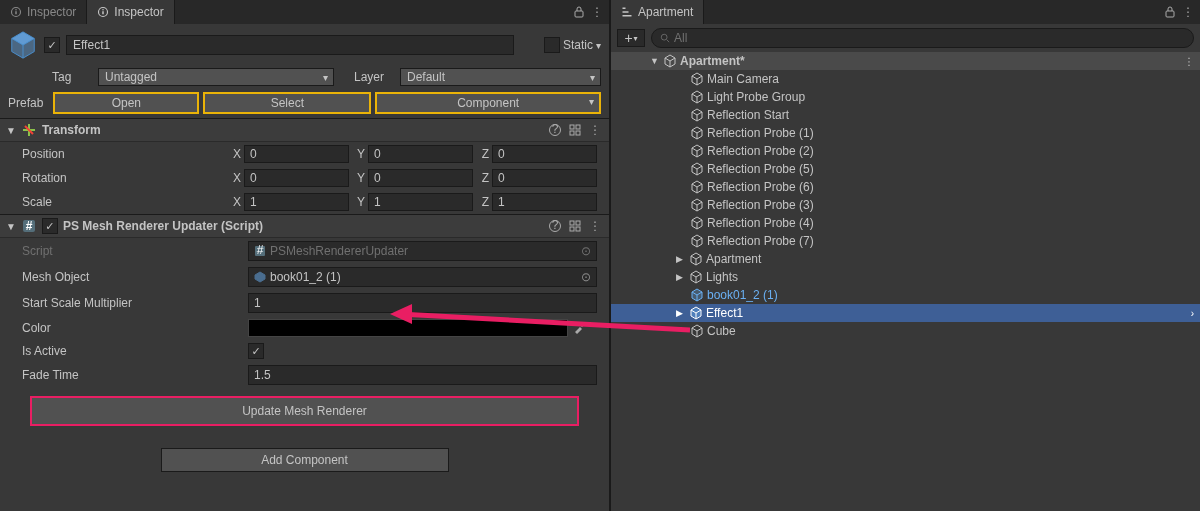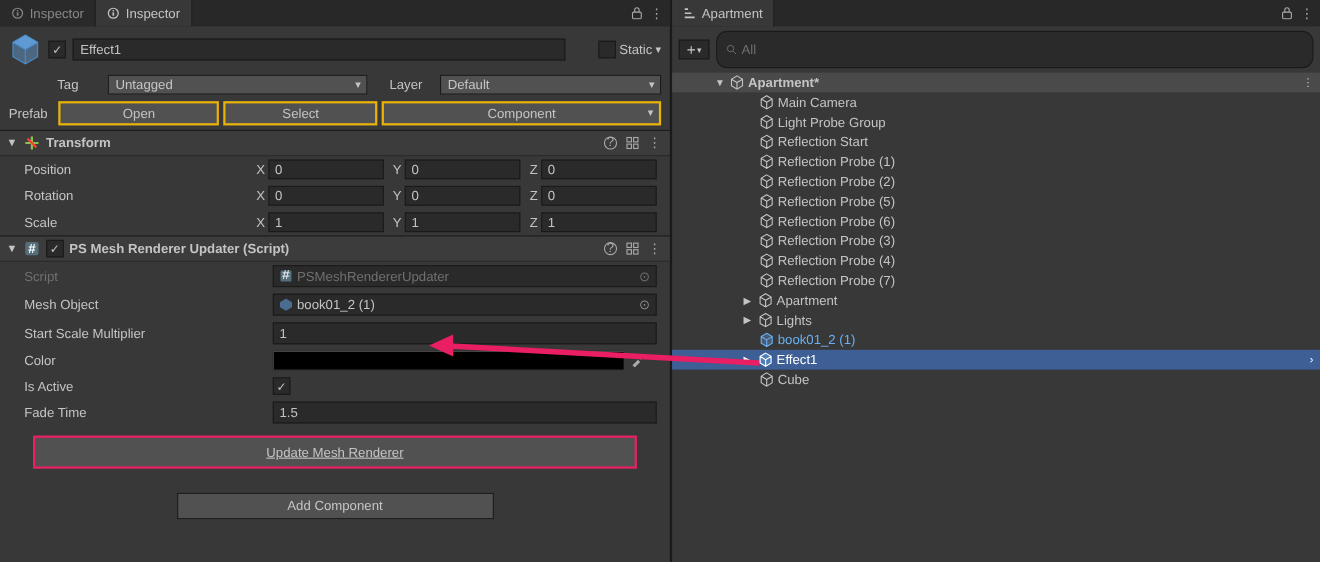--- a/index.html
+++ b/index.html
@@ -38,27 +38,27 @@
 .vec-field { display: flex; align-items: center; gap: 3px; }
 .vec-label { width: 10px; text-align: right; }
 .vec-input { width: 105px; background: #2a2a2a; border: 1px solid #1a1a1a; padding: 2px 5px; color: #c4c4c4; height: 18px; }
 .field-input { flex: 1; background: #2a2a2a; border: 1px solid #1a1a1a; padding: 2px 5px; color: #c4c4c4; height: 20px; }
 .obj-field { flex: 1; background: #2a2a2a; border: 1px solid #1a1a1a; padding: 2px 5px; display: flex; align-items: center; gap: 4px; position: relative; height: 20px; }
 .obj-field::after { content: '⊙'; position: absolute; right: 5px; color: #888; }
 .color-field { flex: 1; height: 18px; background: #000; border: 1px solid #444; position: relative; }
 .color-picker-icon { position: absolute; right: -18px; top: 2px; color: #aaa; }
 .script-field { flex: 1; background: #2a2a2a; border: 1px solid #1a1a1a; padding: 2px 5px; display: flex; align-items: center; gap: 4px; color: #707070; position: relative; height: 20px; }
 .script-field::after { content: '⊙'; position: absolute; right: 5px; color: #707070; }
-.update-btn-row { padding: 8px 30px; text-decoration: underline; }
+.update-btn-row { padding: 8px 30px; }
 .update-btn { width: 100%; background: #515151; border: 2px solid #e91e63; padding: 6px; text-align: center; color: #c4c4c4; }
 .add-comp-row { display: flex; justify-content: center; padding: 14px 0; }
 .add-comp-btn { width: 288px; background: #515151; border: 1px solid #1a1a1a; padding: 4px; text-align: center; }
 .hierarchy-toolbar { display: flex; align-items: center; padding: 4px 6px; gap: 6px; }
 .add-btn { width: 28px; height: 18px; background: #2a2a2a; display: flex; align-items: center; justify-content: center; border: 1px solid #1a1a1a; gap: 1px; }
-.search-box { flex: 1; background: #2a2a2a; border: 1px solid #1a1a1a; border-radius: 10px; padding: 2px 8px; display: flex; align-items: center; gap: 4px; height: 34px; color: #707070; }
+.search-box { flex: 1; background: #2a2a2a; border: 1px solid #1a1a1a; border-radius: 10px; padding: 2px 8px; display: flex; align-items: center; gap: 4px; height: 20px; color: #707070; }
 .tree { padding: 0; }
 .tree-row { display: flex; align-items: center; padding: 1px 4px; gap: 3px; height: 18px; }
 .tree-row.selected { background: #3e5f96; color: #fff; }
 .tree-row.selected-blue { color: #6ab0f3; }
 .tree-indent { display: inline-block; }
 .tree-foldout { font-size: 9px; width: 10px; display: inline-block; }
 .tree-icon { width: 14px; height: 14px; }
 .tree-disclosure { position: absolute; right: 6px; font-size: 10px; }
 .scene-header { background: #4a4a4a; display: flex; align-items: center; padding: 0 6px; height: 18px; position: relative; }
 .arrow-annotation { position: absolute; top: 298px; left: 390px; width: 300px; height: 40px; pointer-events: none; z-index: 100; }
@@ -119,21 +119,21 @@
         </div>
       <span class="row-label" style="margin-left:14px">Layer</span>
       <div class="dropdown" style="flex:1">
           <span>Default</span>
         </div>
     </div>
 
     <div class="prefab-row">
       <span class="prefab-label">Prefab</span>
       <div class="prefab-btn" style="width:146px">Open</div>
-      <div class="prefab-btn" style="width:140px">Select</div>
+      <div class="prefab-btn" style="width:168px">Select</div>
       <div class="prefab-btn overrides-btn" style="flex:1">Component</div>
     </div>
 
     <div class="component-header">
       <span class="foldout">▼</span>
       <svg class="comp-icon" viewBox="0 0 16 16">
         <path d="M8 2 L8 14 M2 8 L14 8" stroke="#8bc34a" stroke-width="2"></path>
           <path d="M4 4 L12 12" stroke="#f44336" stroke-width="2"></path>
       </svg>
       <span class="comp-title">Transform</span>

